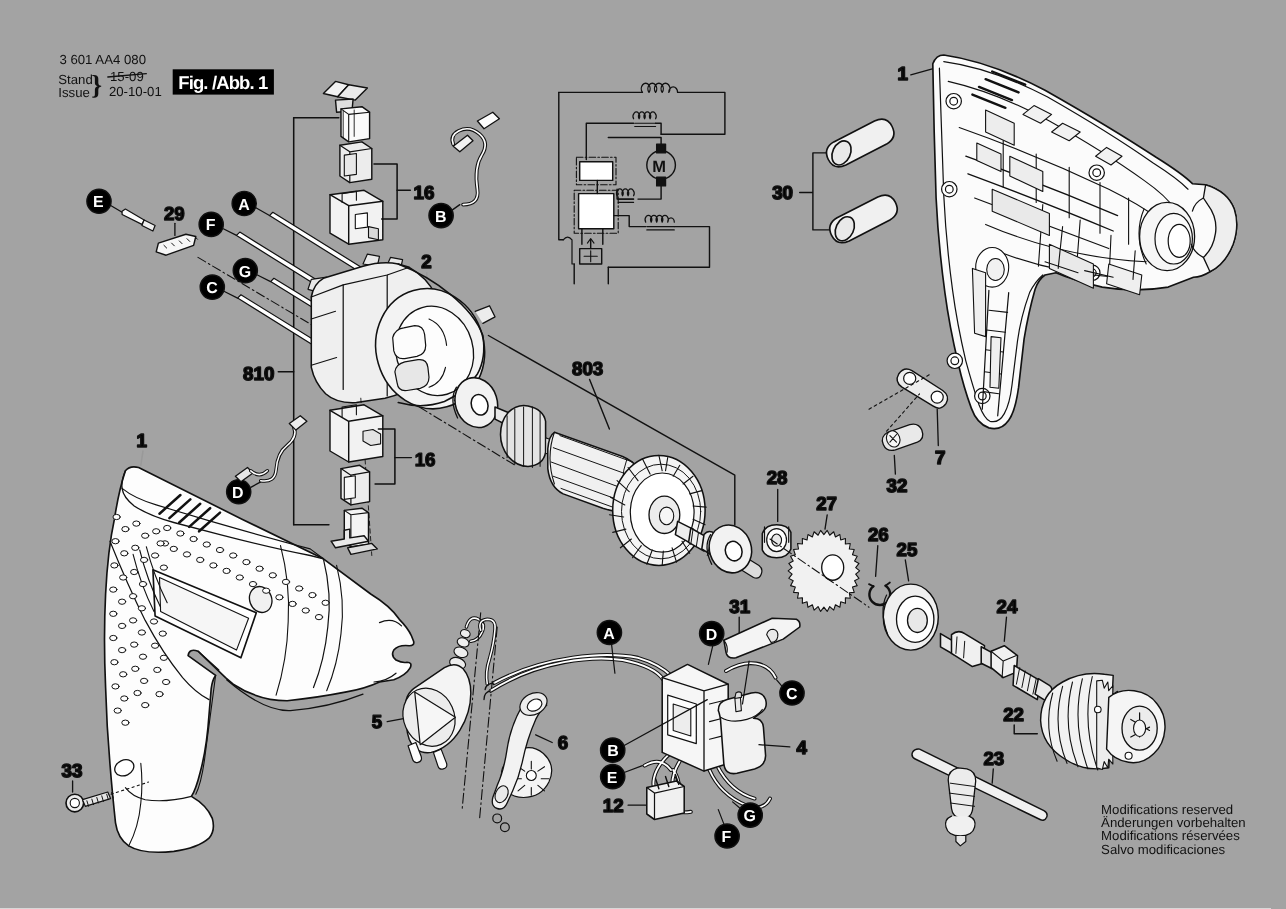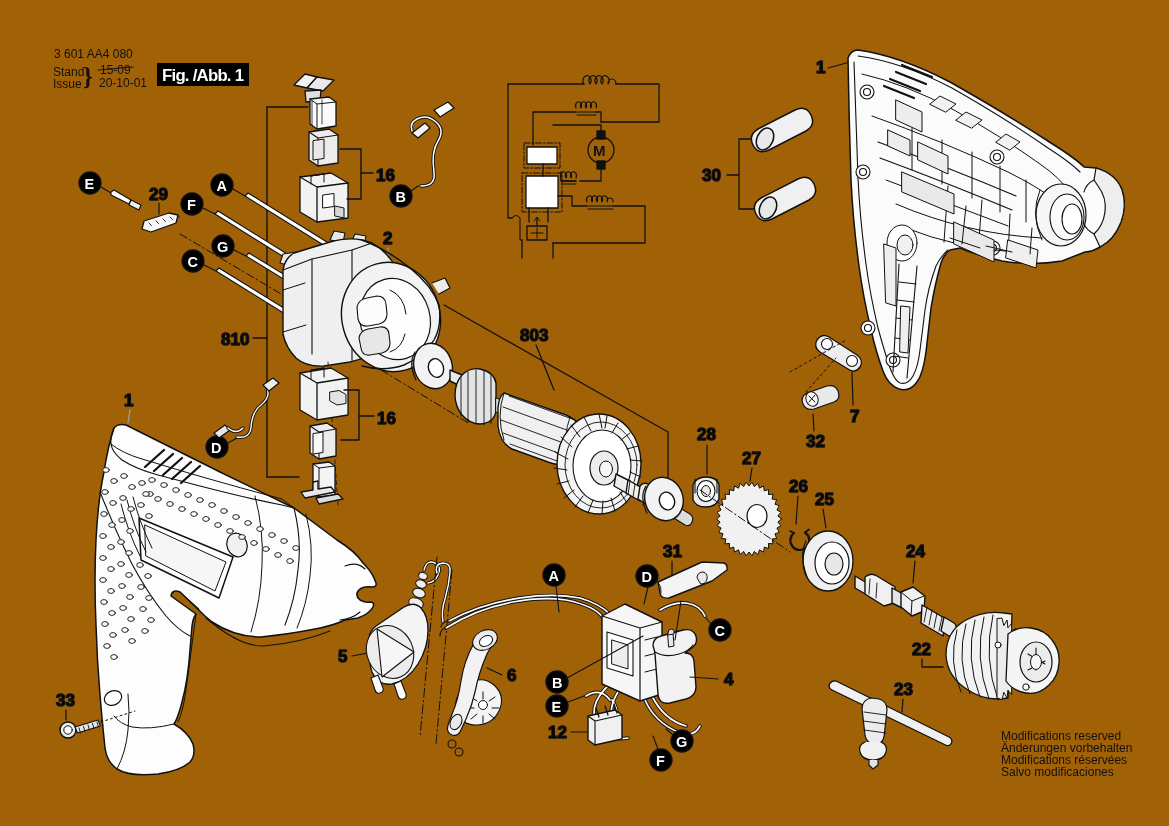--- a/index.html
+++ b/index.html
@@ -1,16 +1,16 @@
 <!DOCTYPE html>
 <html><head>
 <meta charset="utf-8">
 <style>
 html,body{margin:0;padding:0;background:#fff;}
-#page{position:relative;width:1169px;height:826px;background:#a16207;overflow:hidden;
+#page{position:relative;width:1169px;height:826px;background:#a3a3a3;overflow:hidden;
 font-family:"Liberation Sans", sans-serif;}
 svg{position:absolute;left:0;top:0;}
 .lbl{font-family:"Liberation Sans", sans-serif;font-weight:bold;font-size:17px;fill:#000;}
 .sm{font-family:"Liberation Sans", sans-serif;font-size:12px;fill:#111;}
 .wlt{font-family:"Liberation Sans", sans-serif;font-size:14.5px;font-weight:bold;fill:#fff;}
 </style>
 </head>
 <body>
 <div id="page">
 <svg width="1169" height="826" viewBox="0 0 1169 826" fill="none" stroke-linecap="round" stroke-linejoin="round">

